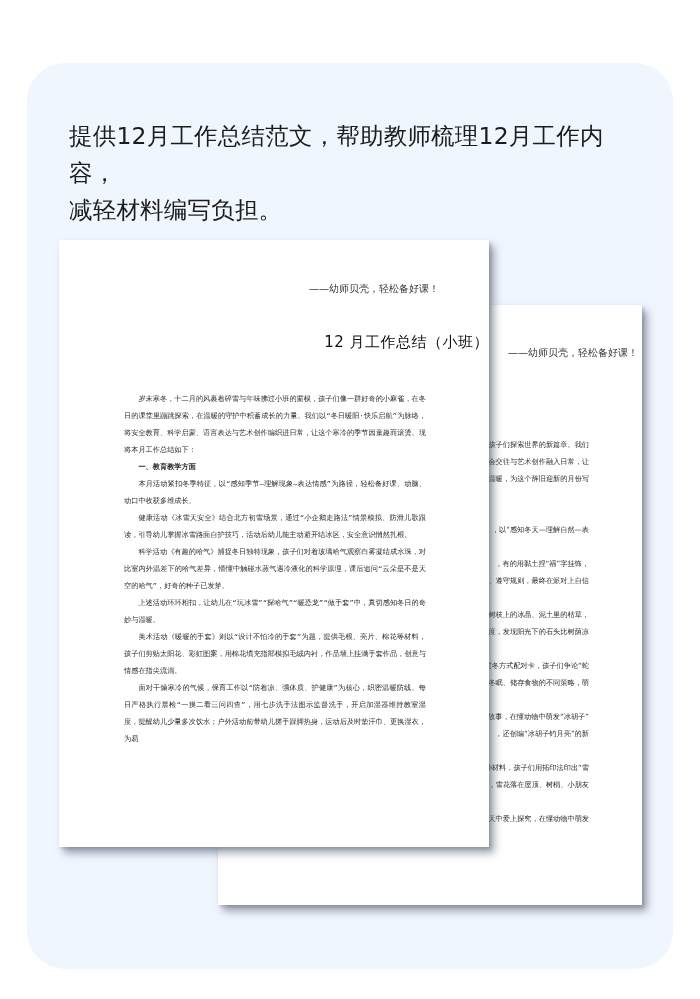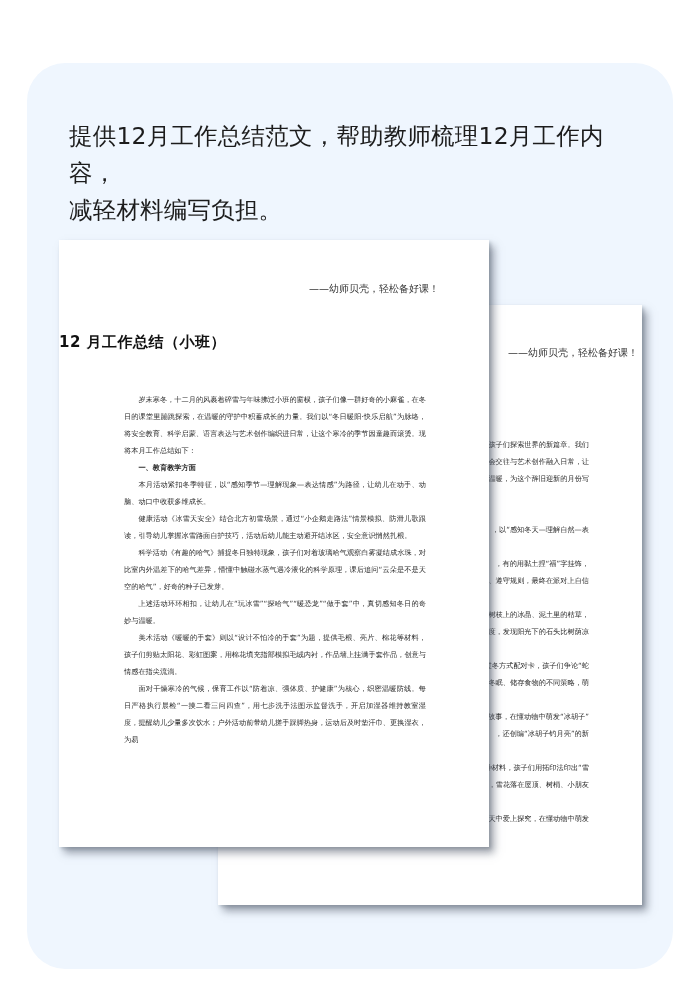--- a/index.html
+++ b/index.html
@@ -24,28 +24,28 @@
     .page-back { left: 191px; top: 242px; width: 424px; height: 600px; }
     .page-front { left: 32px; top: 177px; width: 430px; height: 607px; }
 
     .slogan {
       position: absolute; font-size: 10px; color: #333; white-space: nowrap;
     }
     .page-front .slogan { right: 50px; top: 42px; }
     .page-back .slogan { left: 290px; top: 41px; }
 
     .doc-title {
-      position: absolute; left: 0; right: 0; top: 93px; text-align: left;
-      font-size: 15px; color: #111; margin: 0; font-weight: bold; letter-spacing: 0.5px;
+      position: absolute; left: 0; right: 0; top: 93px; text-align: right;
+      font-size: 15px; color: #111; margin: 0; font-weight: normal; letter-spacing: 0.5px;
     }
     .page-back .doc-title { left: -190px; right: auto; width: 440px; top: 90px; font-weight: bold; }
 
     .body-text {
       position: absolute; left: 65px; top: 151px; width: 302px;
-      font-size: 7.2px; line-height: 17px; color: #2a2a2a; text-align: justify;
+      font-size: 7.2px; line-height: 17px; color: #2a2a2a; text-align: justify; font-family: Liberation Mono, monospace;
     }
     .body-text p { margin: 0; text-indent: 2em; }
     .body-text p.sec { font-weight: bold; }
 
     .back-lines {
       position: absolute; left: 0; top: 0; width: 424px; height: 600px;
     }
     .back-line {
       position: absolute; right: 53px; font-size: 7.2px; color: #2a2a2a; white-space: nowrap;
       text-align: right;
@@ -81,21 +81,21 @@
       <div class="back-line" style="top:509px">冬天中爱上探究，在懂动物中萌发</div>
     </div>
   </div>
 
   <div class="page page-front">
     <div class="slogan">——幼师贝壳，轻松备好课！</div>
     <h2 class="doc-title">12 月工作总结（小班）</h2>
     <div class="body-text">
       <p>岁末寒冬，十二月的风裹着碎雪与年味拂过小班的窗棂，孩子们像一群好奇的小麻雀，在冬日的课堂里蹦跳探索，在温暖的守护中积蓄成长的力量。我们以“冬日暖阳·快乐启航”为脉络，将安全教育、科学启蒙、语言表达与艺术创作编织进日常，让这个寒冷的季节因童趣而滚烫。现将本月工作总结如下：</p>
       <p class="sec">一、教育教学方面</p>
-      <p>本月活动紧扣冬季特征，以“感知季节—理解现象—表达情感”为路径，让幼儿在动手、动脑、动口中收获多维成长。</p>
+      <p>本月活动紧扣冬季特征，以“感知季节—理解现象—表达情感”为路径，轻松备好课、动脑、动口中收获多维成长。</p>
       <p>健康活动《冰雪天安全》结合北方初雪场景，通过“小企鹅走路法”情景模拟、防滑儿歌跟读，引导幼儿掌握冰雪路面自护技巧，活动后幼儿能主动避开结冰区，安全意识悄然扎根。</p>
       <p>科学活动《有趣的哈气》捕捉冬日独特现象，孩子们对着玻璃哈气观察白雾凝结成水珠，对比室内外温差下的哈气差异，懵懂中触碰水蒸气遇冷液化的科学原理，课后追问“云朵是不是天空的哈气”，好奇的种子已发芽。</p>
       <p>上述活动环环相扣，让幼儿在“玩冰雪”“探哈气”“暖恐龙”“做手套”中，真切感知冬日的奇妙与温暖。</p>
       <p>美术活动《暖暖的手套》则以“设计不怕冷的手套”为题，提供毛根、亮片、棉花等材料，孩子们剪贴太阳花、彩虹图案，用棉花填充指部模拟毛绒内衬，作品墙上挂满手套作品，创意与情感在指尖流淌。</p>
       <p>面对干燥寒冷的气候，保育工作以“防着凉、强体质、护健康”为核心，织密温暖防线。每日严格执行晨检“一摸二看三问四查”，用七步洗手法图示监督洗手，开启加湿器维持教室湿度，提醒幼儿少量多次饮水；户外活动前带幼儿搓手踩脚热身，运动后及时垫汗巾、更换湿衣，为易</p>
     </div>
   </div>
 </div>
 
 </body></html>

